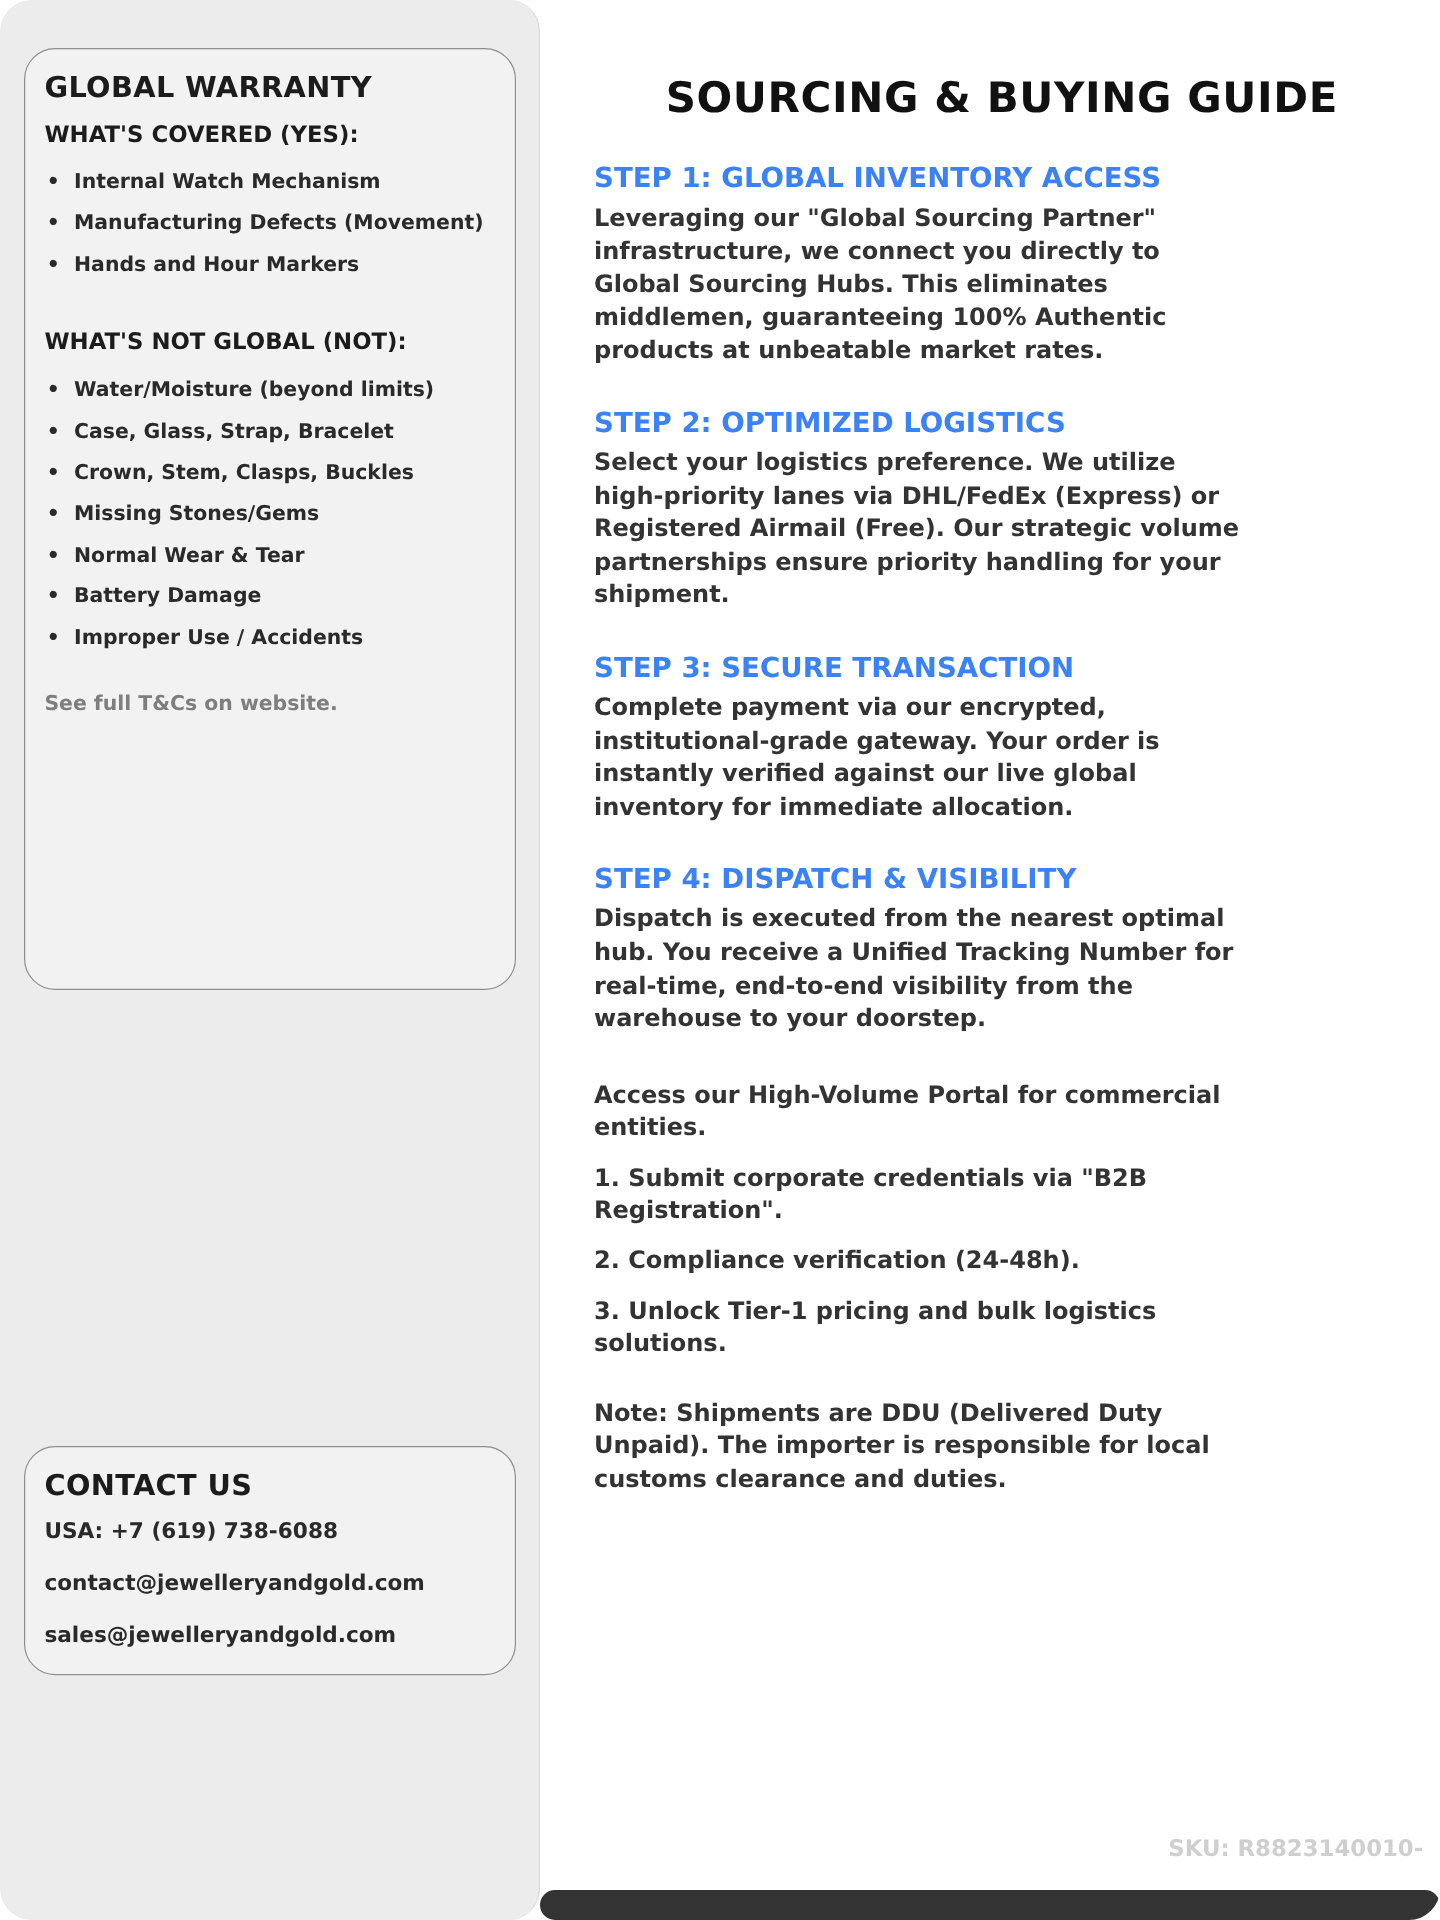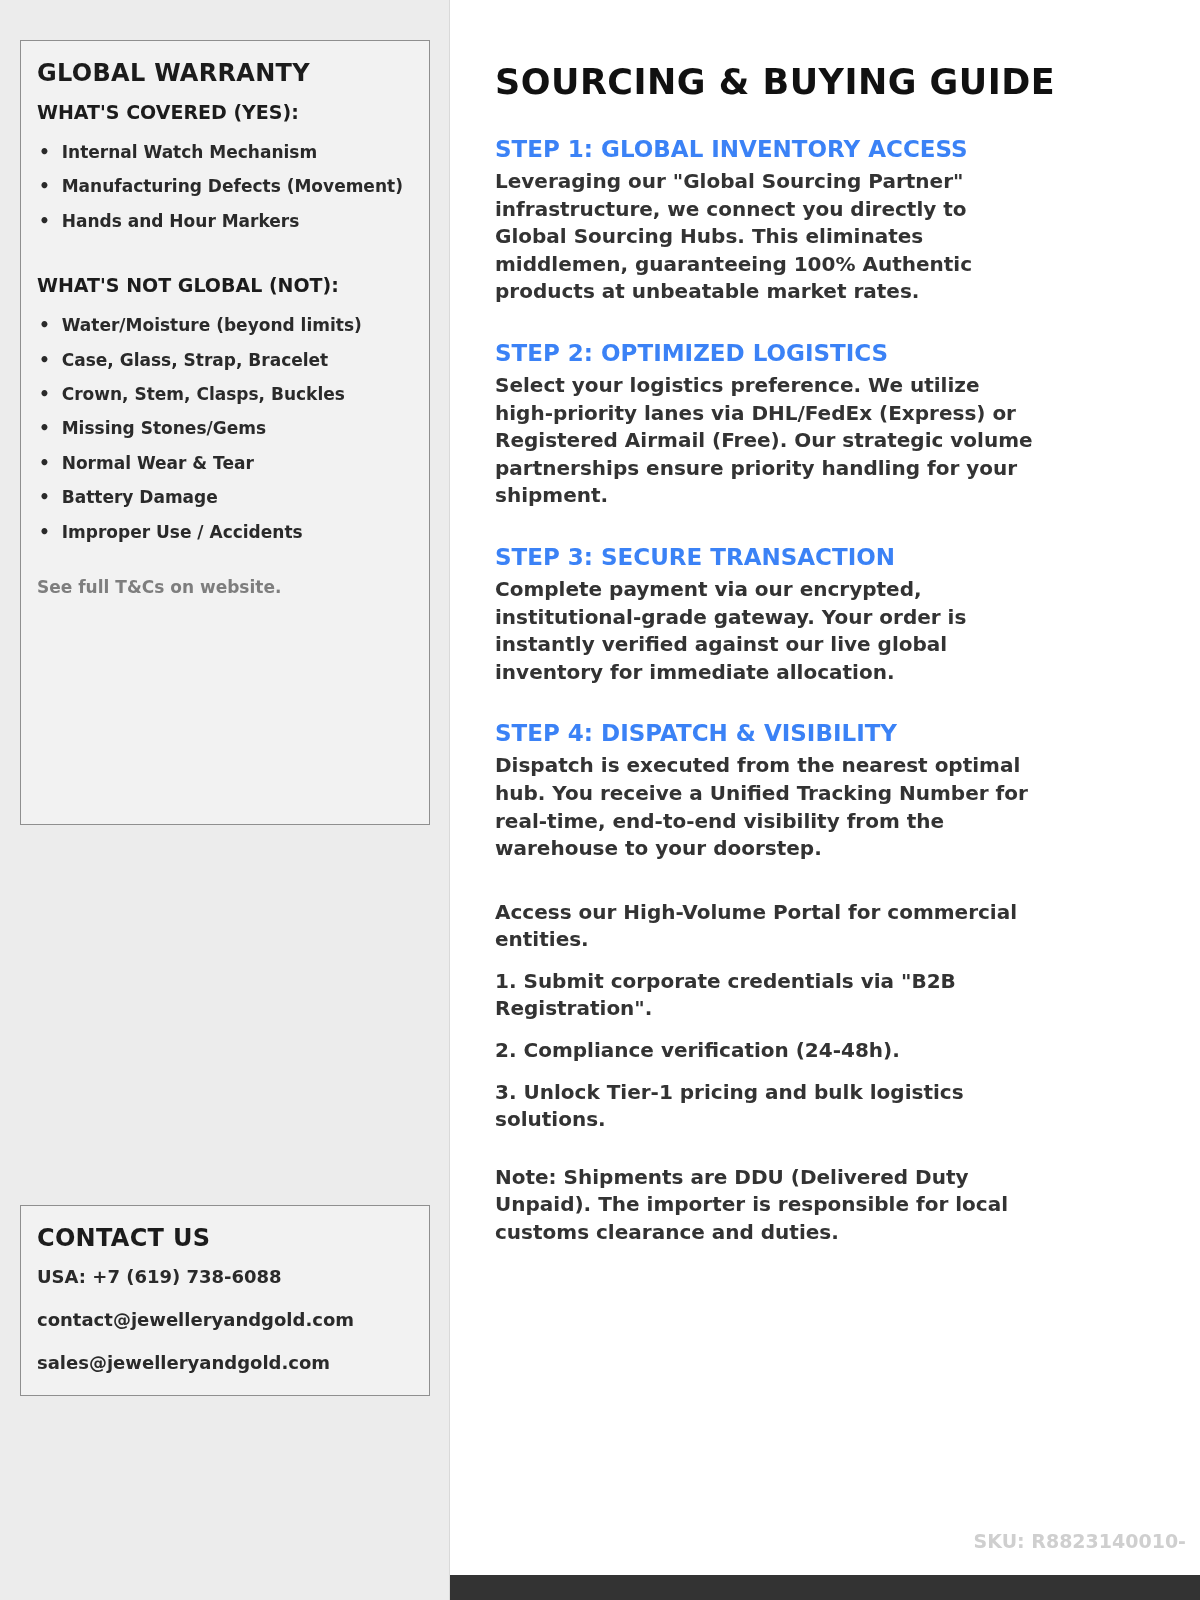--- a/index.html
+++ b/index.html
@@ -1,15 +1,15 @@
 <!DOCTYPE html>
 <html><head>
 <meta charset="utf-8">
 <style>
-  * { margin:0; padding:0; box-sizing:border-box; }
+  * { margin:0; padding:0; box-sizing:border-box;border-radius:26px; }
   html,body { width:1200px; height:1600px; }
   body {
     position:relative;
     background:#ffffff;
     font-family:"DejaVu Sans","Liberation Sans",sans-serif;
     color:#222;
     overflow:hidden;
   }
 
   
@@ -52,21 +52,21 @@
   .contact-line {
     font-size:18px; font-weight:bold; color:#2a2a2a; margin-top:22px;
   }
   .contact-line:first-of-type { margin-top:6px; }
 
   
   .main {
     position:absolute; left:495px; top:0; width:660px;
   }
   .main-title {
-    margin-top:62px; width:620px; text-align:left;
+    margin-top:62px; width:620px; text-align:right;
     font-size:35px; font-weight:bold; color:#111;
     letter-spacing:0.5px; white-space:nowrap;
   }
   .step { margin-top:34px; max-width:545px; }
   .step-heading {
     font-size:23px; font-weight:bold; color:#3b82f6; margin-bottom:6px;
   }
   .step-body, .b2b-line, .b2b-note {
     font-size:20px; font-weight:600; color:#333; line-height:1.38;
   }

